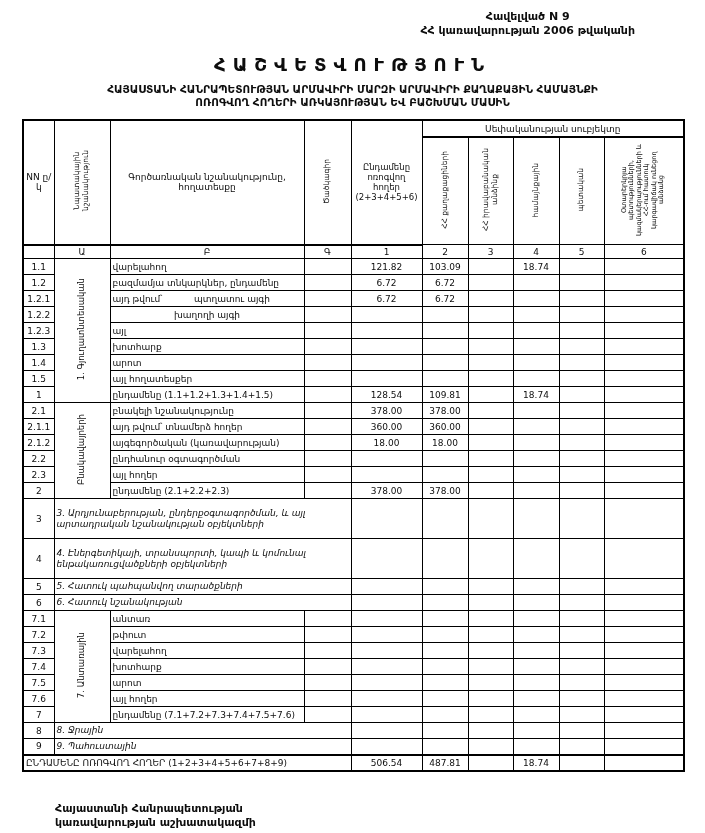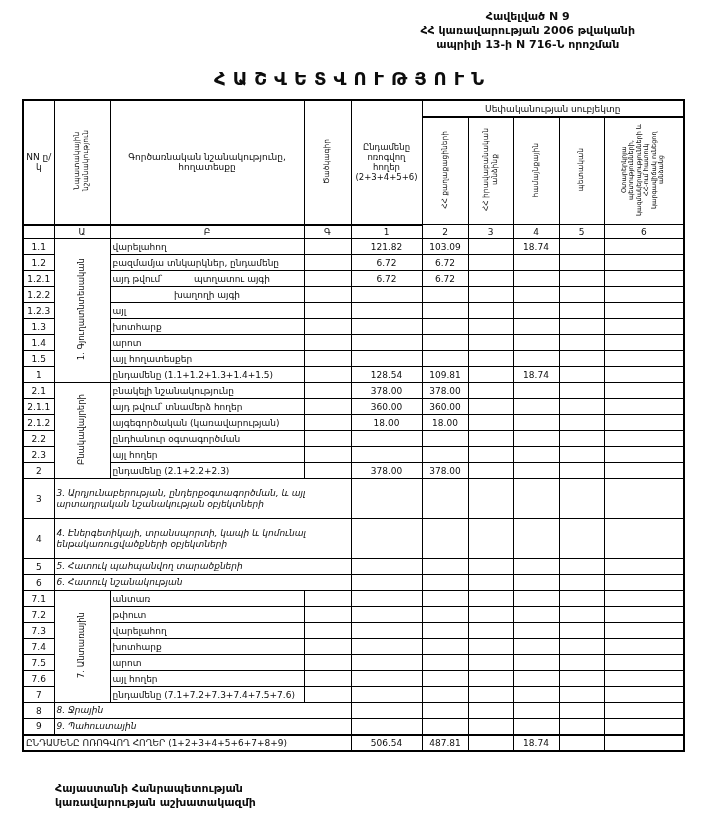--- a/index.html
+++ b/index.html
@@ -81,25 +81,28 @@
   .footer-left { font-weight:bold; font-size:11px; line-height:14px; }
 </style>
 </head>
 <body>
 
 <div class="page">
 
   <div class="appendix">
     <div>Հավելված N 9</div>
     <div>ՀՀ կառավարության 2006 թվականի</div>
-    <div>ապրիլի 13-ի N 716-Ն որոշման</div>
   </div>
 
   <div class="doc-title">ՀԱՇՎԵՏՎՈՒԹՅՈՒՆ</div>
 
+  <div class="doc-subtitle">
+    <div>ՀԱՅԱՍՏԱՆԻ ՀԱՆՐԱՊԵՏՈՒԹՅԱՆ ԱՐՄԱՎԻՐԻ ՄԱՐԶԻ ԱՐՄԱՎԻՐԻ ՔԱՂԱՔԱՅԻՆ ՀԱՄԱՅՆՔԻ</div>
+    <div>ՈՌՈԳՎՈՂ ՀՈՂԵՐԻ ԱՌԿԱՅՈՒԹՅԱՆ ԵՎ ԲԱՇԽՄԱՆ ՄԱՍԻՆ</div>
+  </div>
 
   <table class="report">
     <colgroup>
       <col style="width:31px">
         <col style="width:56px">
         <col style="width:194px">
         <col style="width:47px">
       <col style="width:71px">
         <col style="width:46px">
         <col style="width:45px">

